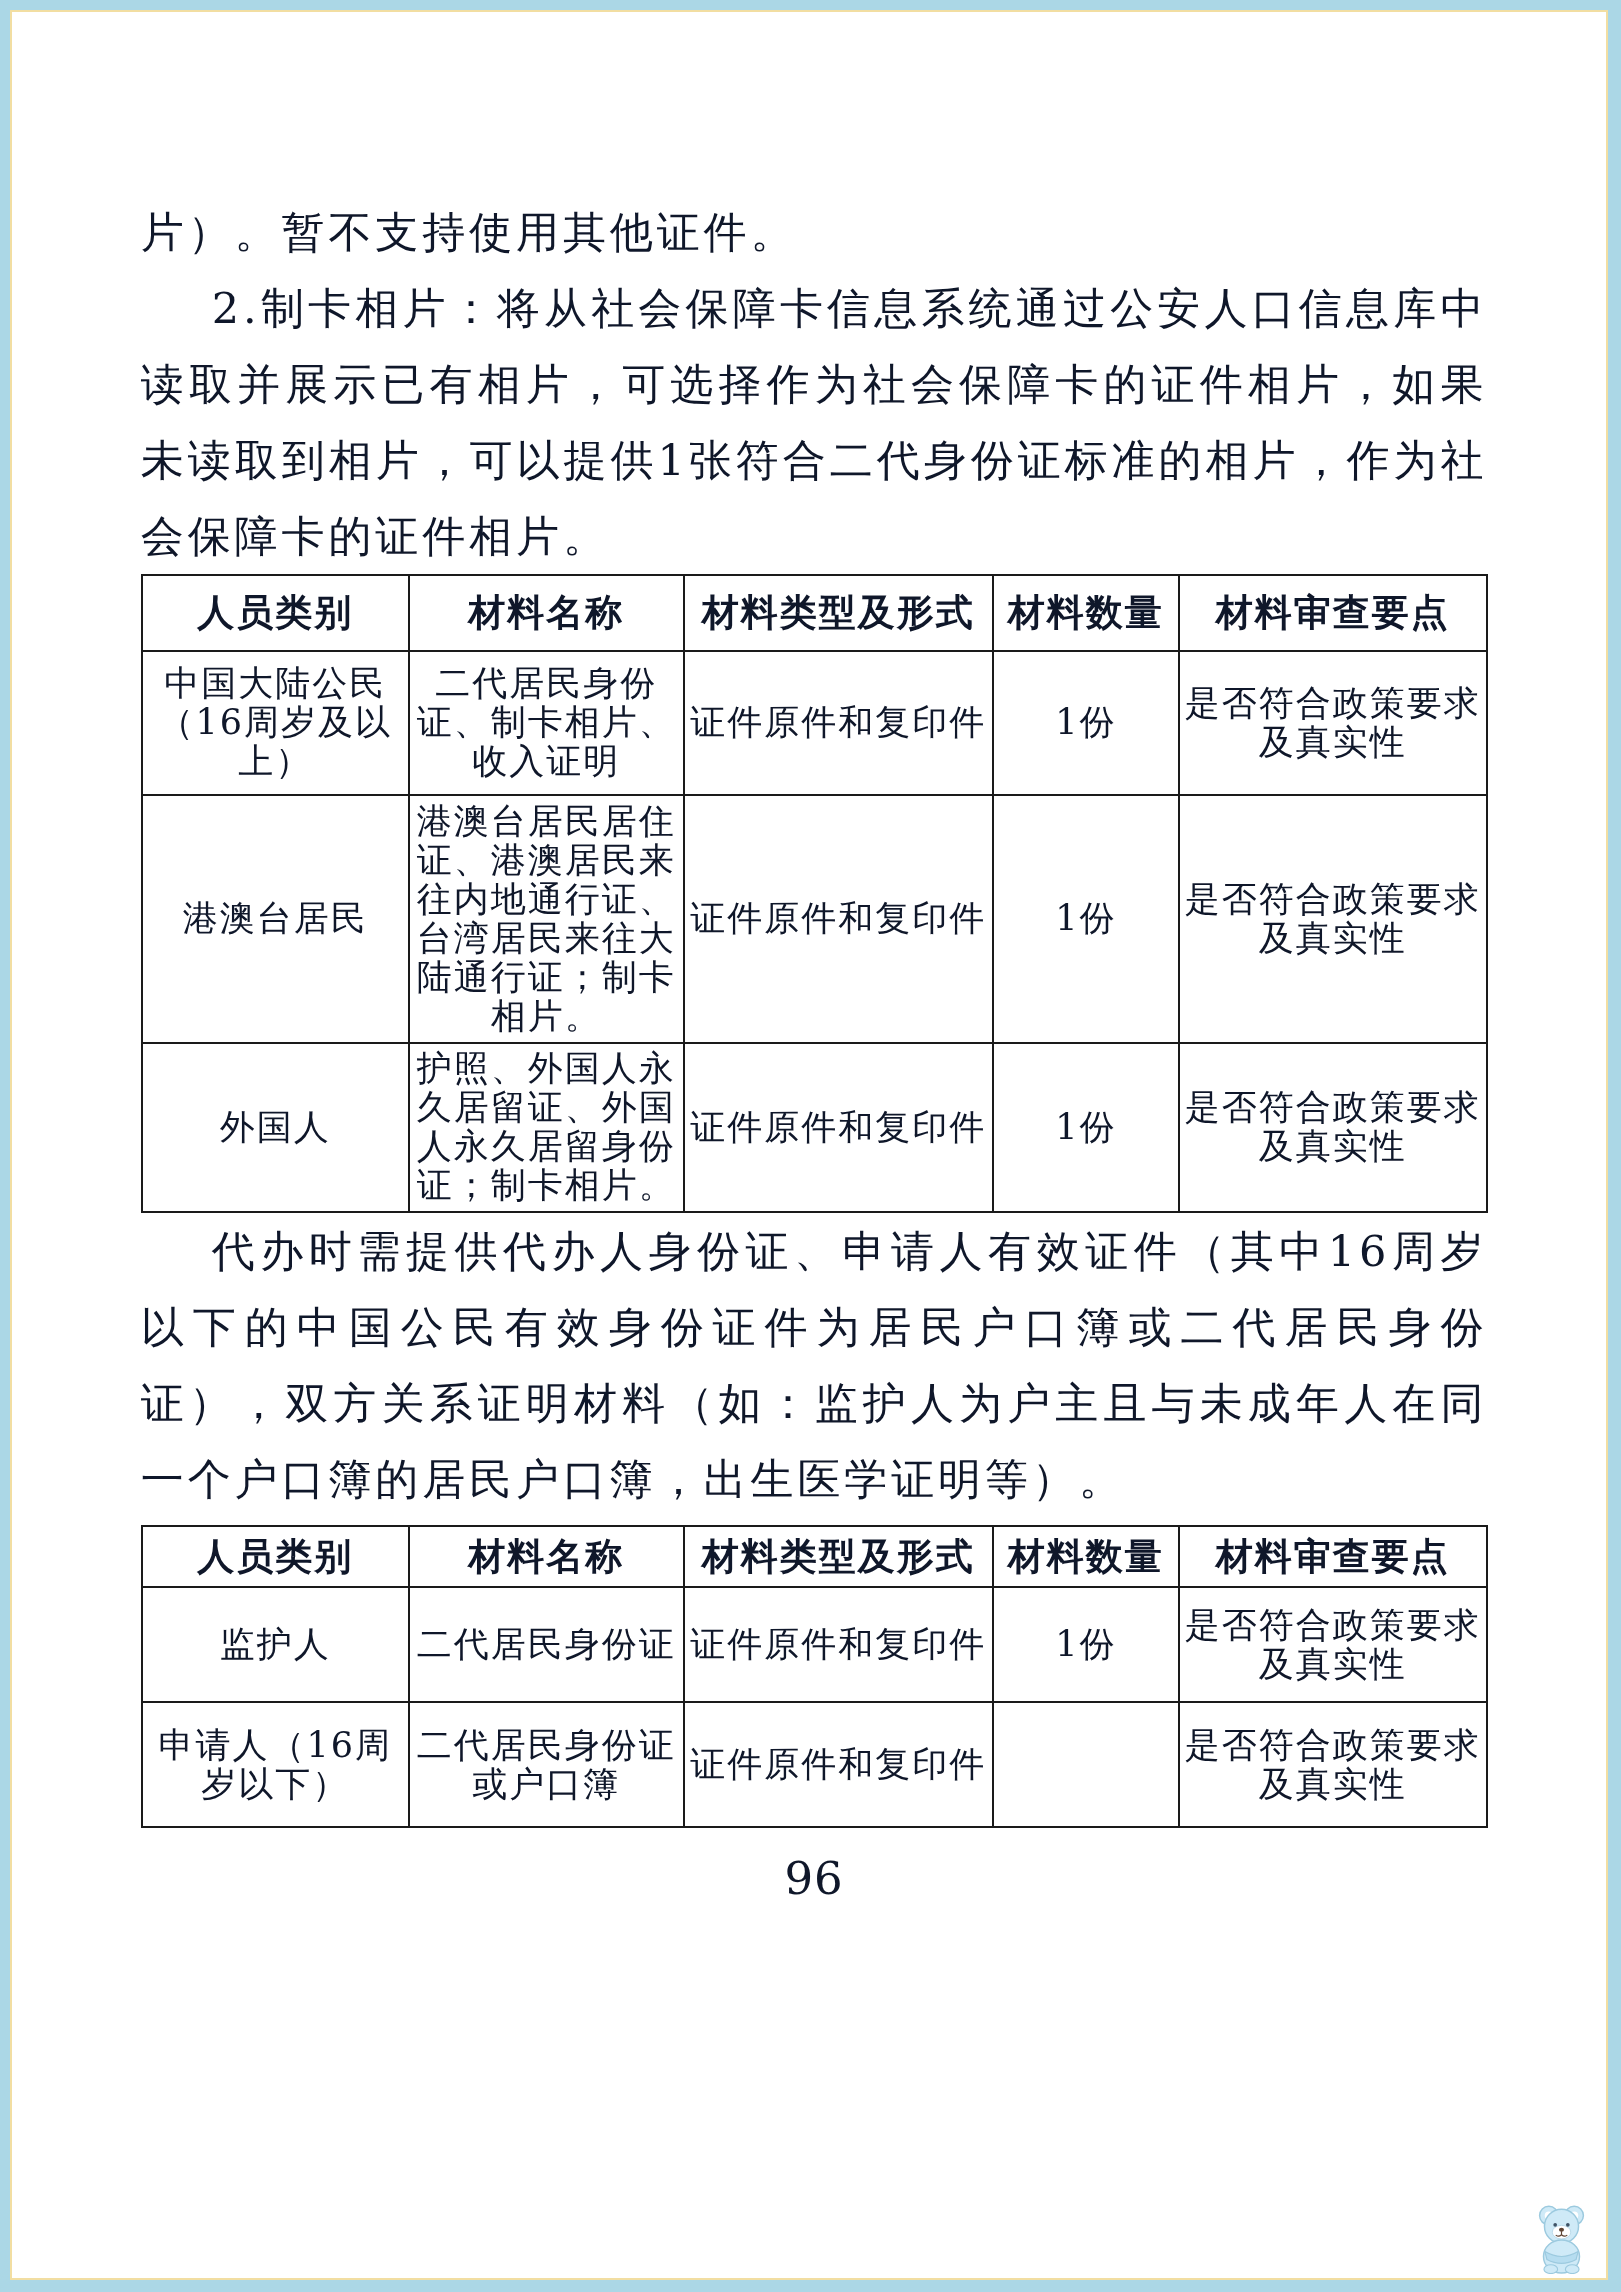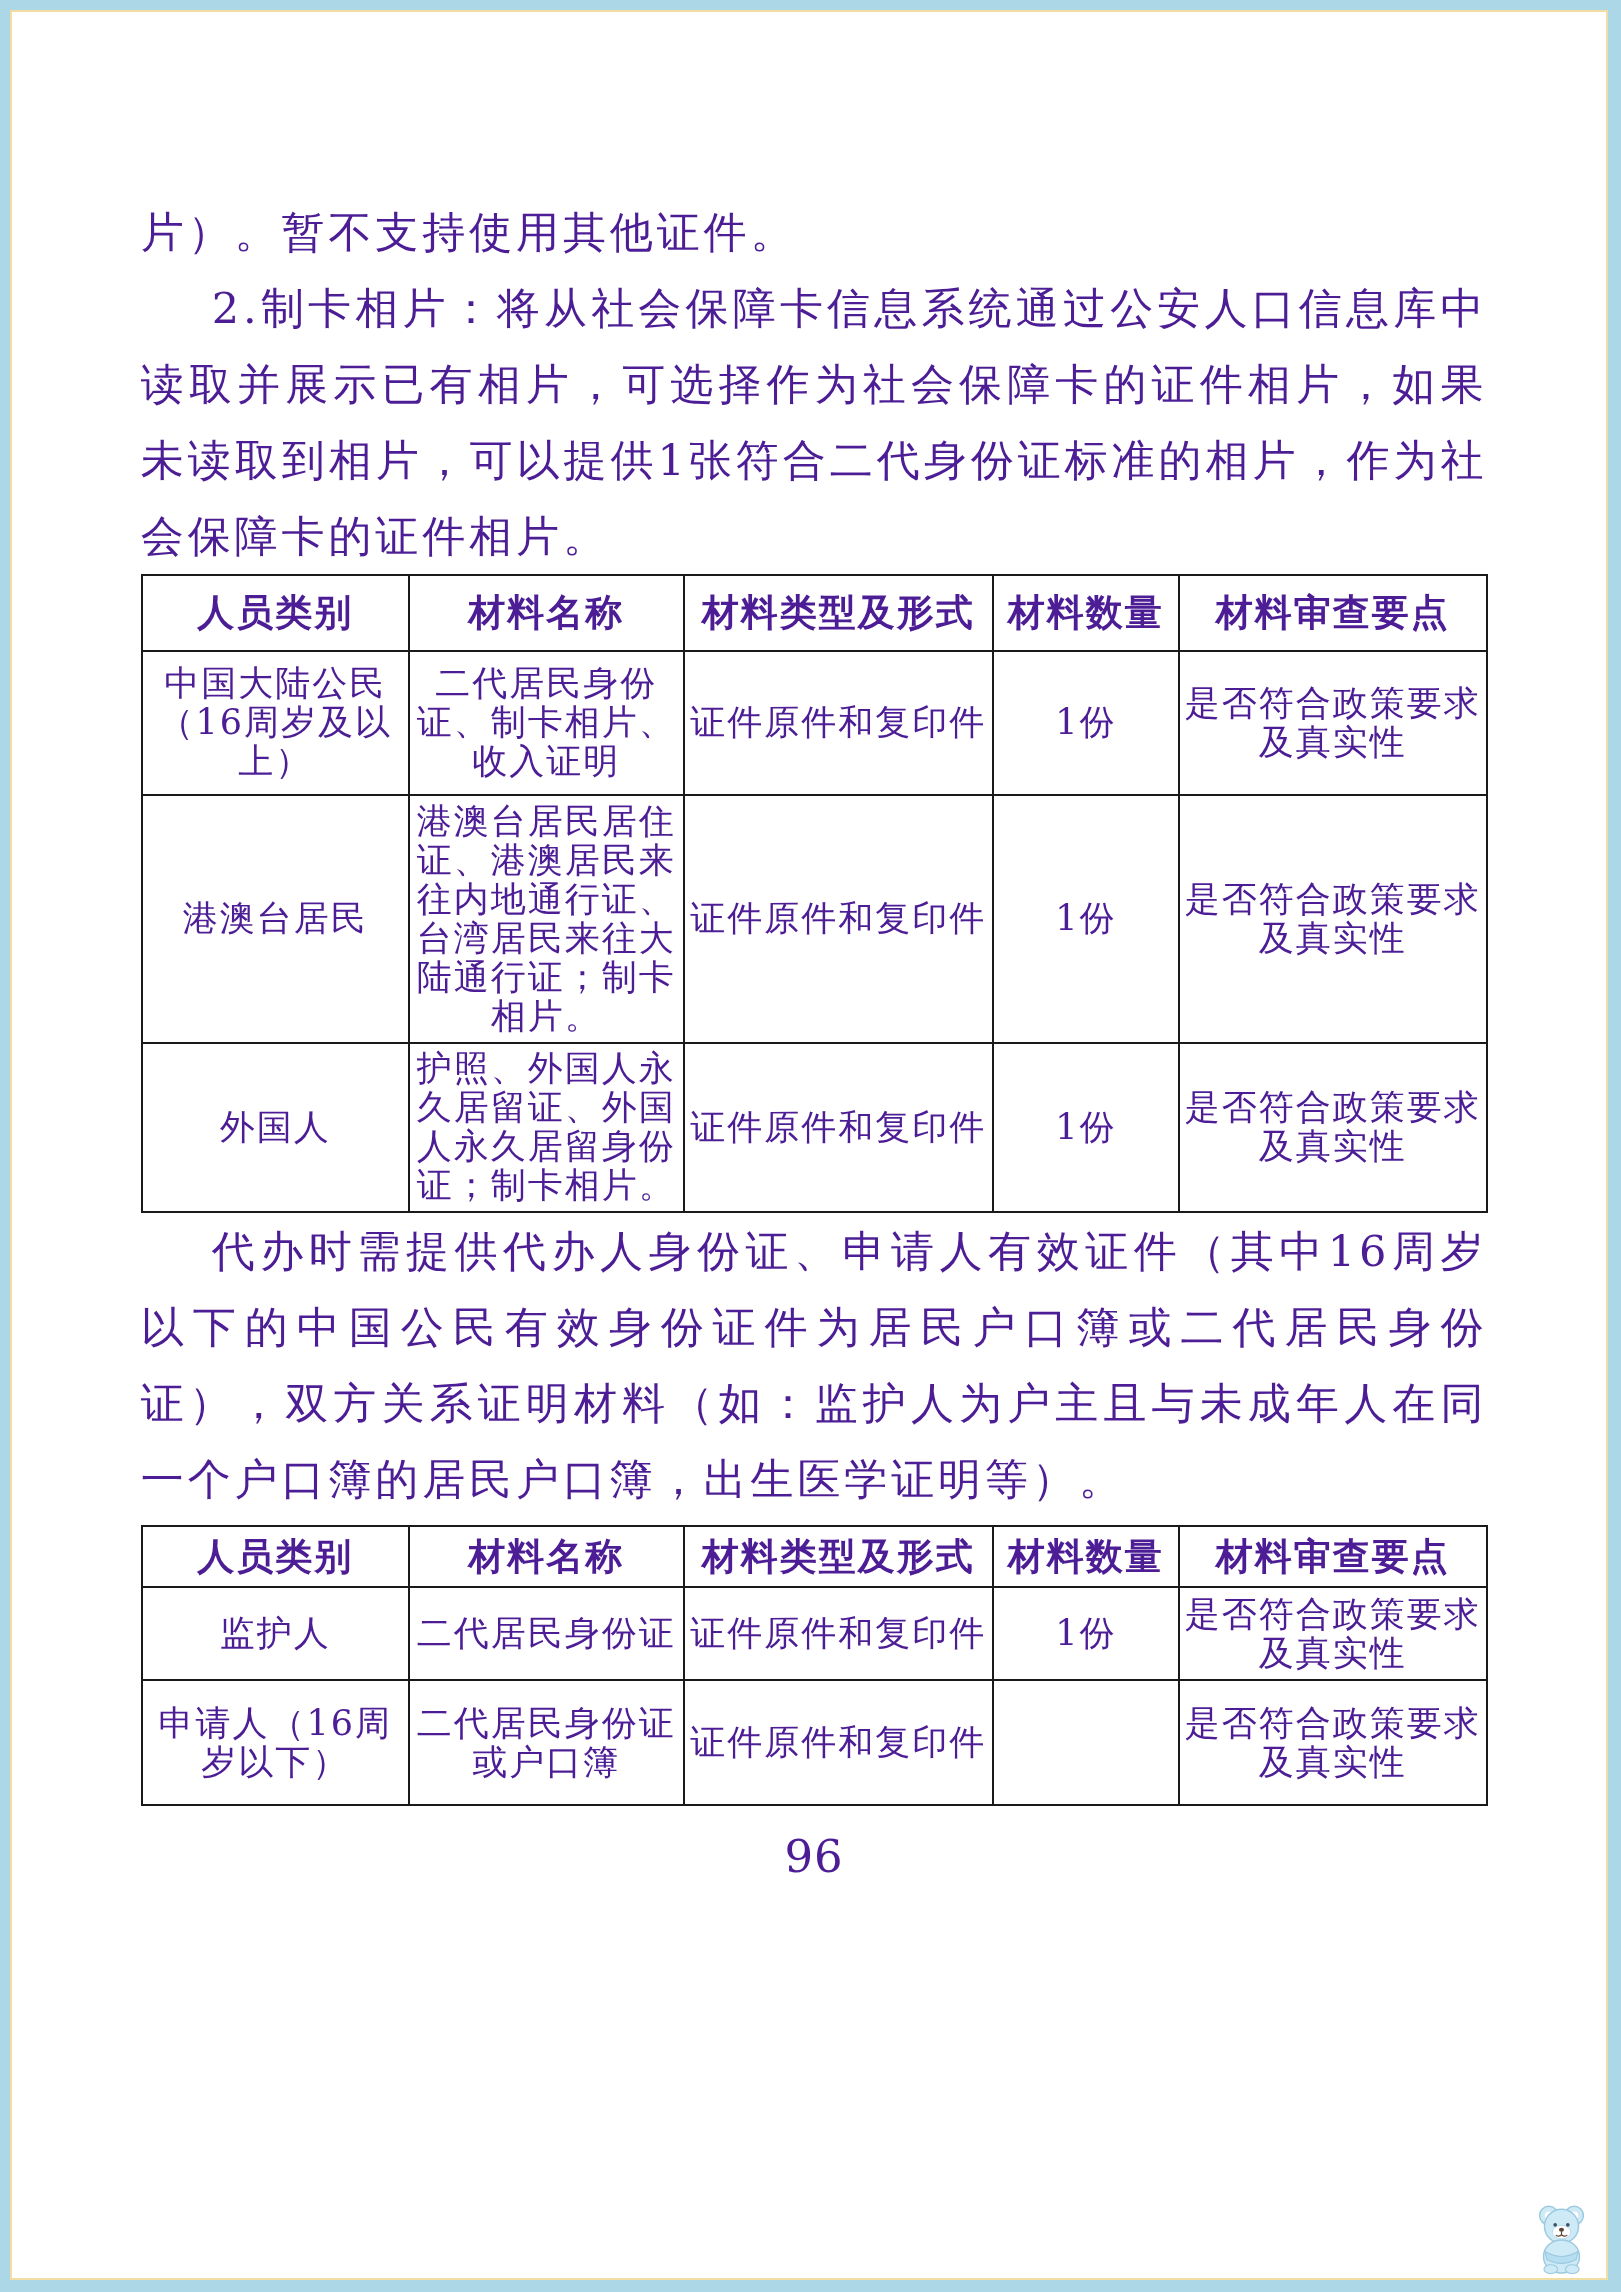--- a/index.html
+++ b/index.html
@@ -3,21 +3,21 @@
 <meta charset="utf-8">
 <style>
   html,body{margin:0;padding:0;background:#e8eef1;}
   .page{
     position:relative;
     width:1621px;height:2293px;
     box-sizing:border-box;
     background:#abd7e6; 
     padding:9.8px 12.7px 12.7px 9.8px;
     font-family:"DejaVu Serif","Liberation Serif",serif;
-    color:#4c1d95;
+    color:#0f172a;
   }
   .inner{
     position:relative;
     width:100%;height:100%;
     box-sizing:border-box;
     background:#ffffff;
     border:2.9px solid #f2dea2; 
     padding:182px 119px 0 129px;
     overflow:hidden;
   }
@@ -59,21 +59,21 @@
   tr.hrow th{
     font-weight:bold;
     font-size:37px;
     border-bottom-width:2.9px;
   }
   .t1 tr.hrow{height:76px;}
   .t1 tr.r1{height:144px;}
   .t1 tr.r2{height:245px;}
   .t1 tr.r3{height:162px;}
   .t2 tr.hrow{height:61px;}
-  .t2 tr.r1{height:93px;}
+  .t2 tr.r1{height:115px;}
   .t2 tr.r2{height:125px;margin-top:24px;}
   .pagenum{
     margin-top:25px;
     text-align:center;
     font-size:45px;
     line-height:51px;
     letter-spacing:1px;
   }
   .bear{
     position:absolute;

